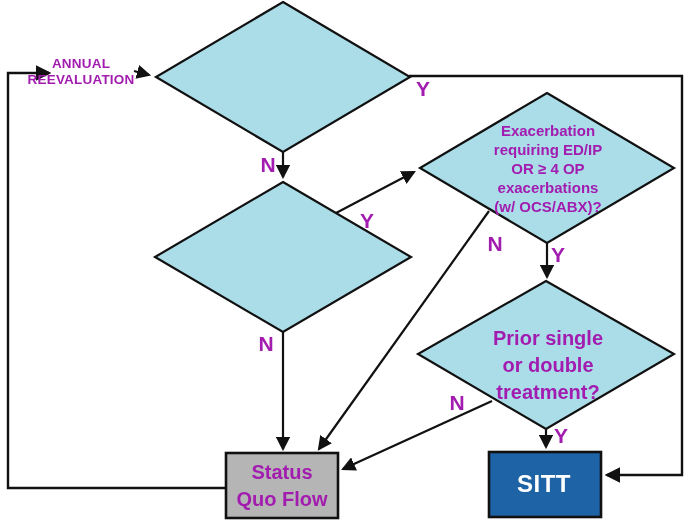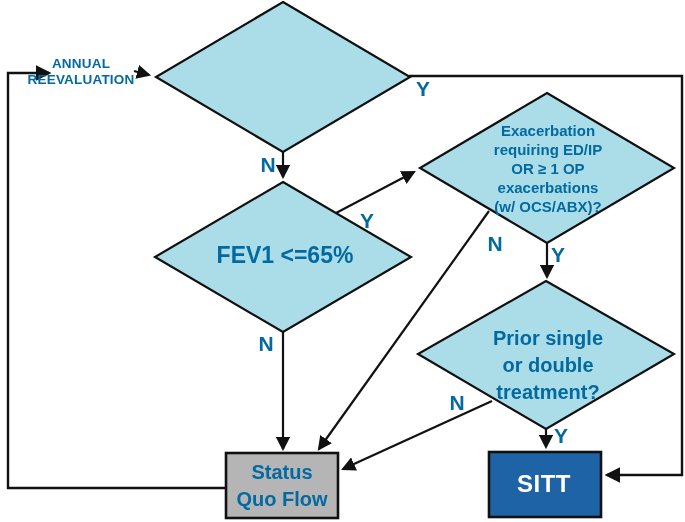--- a/index.html
+++ b/index.html
@@ -8,21 +8,21 @@
     width:685px;height:522px;
     background:#ffffff;
     font-family:"Liberation Sans", sans-serif;
     overflow:hidden;
   }
   .canvas svg{position:absolute;left:0;top:0;}
   .lbl{
     position:absolute;
     transform:translate(-50%,-50%);
     font-weight:bold;
-    color:#0369a1;
+    color:#a21caf;
     text-align:center;
     white-space:pre-line;
     line-height:1.2;
   }
   .lbl-annual{font-size:13.5px;line-height:1.15;letter-spacing:0.2px;}
   .lbl-big{font-size:23px;line-height:1.3;}
   .lbl-exac{font-size:15px;line-height:1.27;}
   .lbl-prior{font-size:20px;line-height:1.35;}
   .lbl-sqf{font-size:20px;line-height:1.35;}
   .lbl-sitt{font-size:24px;color:#ffffff;letter-spacing:0.5px;}
@@ -66,25 +66,24 @@
     <polygon points="546,281 674,354 546,429 418,354" stroke="#111111" stroke-width="2.2" fill="#abdde9"></polygon>
 
     <rect x="226" y="453" width="112" height="65" stroke="#111111" stroke-width="2.6" fill="#b5b5b5"></rect>
     <rect x="489" y="452" width="112" height="65" stroke="#111111" stroke-width="2.6" fill="#1e63a5"></rect>
   </svg>
 
   <div class="lbl lbl-annual" style="left:81px;top:72px;">ANNUAL
 REEVALUATION</div>
 
 
-  <div class="lbl lbl-big" style="left:285px;top:256px;">FEV1 &lt;=65%</div>
 
   <div class="lbl lbl-exac" style="left:548px;top:169px;">Exacerbation
 requiring ED/IP
-OR ≥ 1 OP
+OR ≥ 4 OP
 exacerbations
 (w/ OCS/ABX)?</div>
 
   <div class="lbl lbl-prior" style="left:548px;top:355px;margin-top:10px;">Prior single
 or double
 treatment?</div>
 
   <div class="lbl lbl-sqf" style="left:282px;top:486px;">Status
 Quo Flow</div>
 

